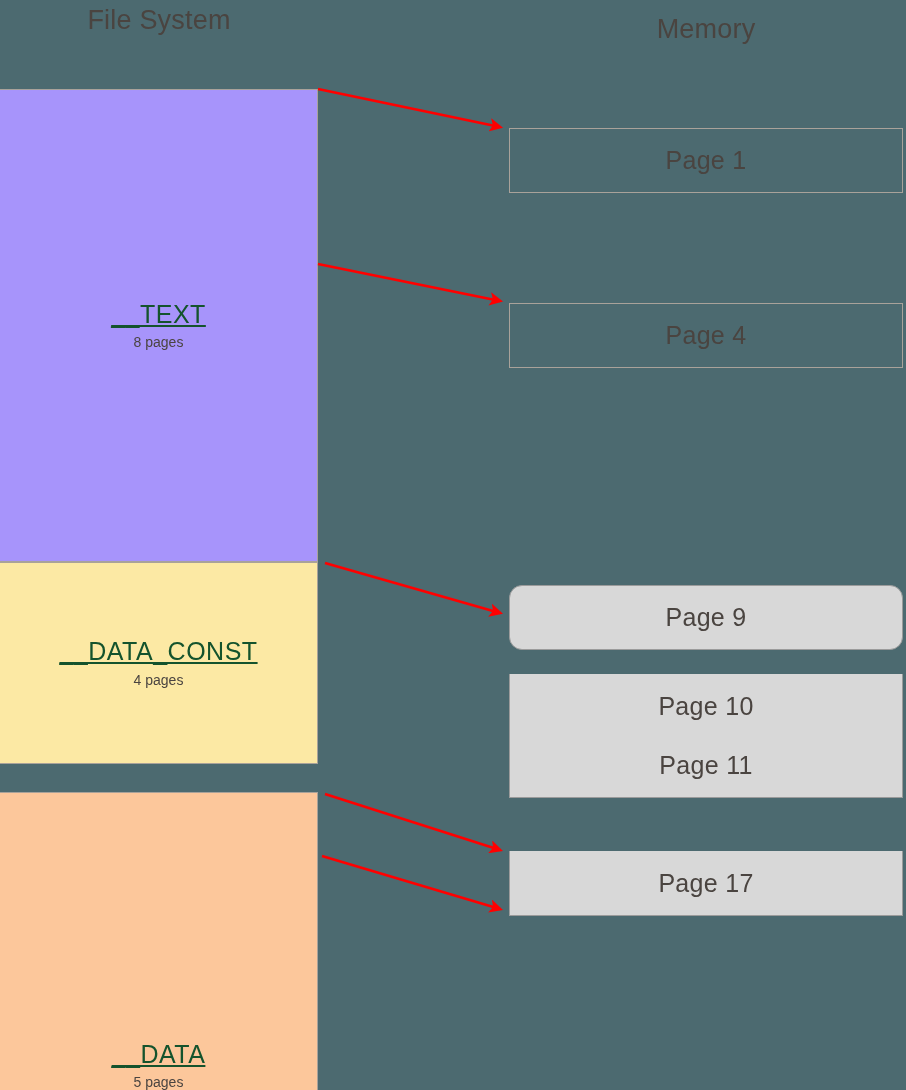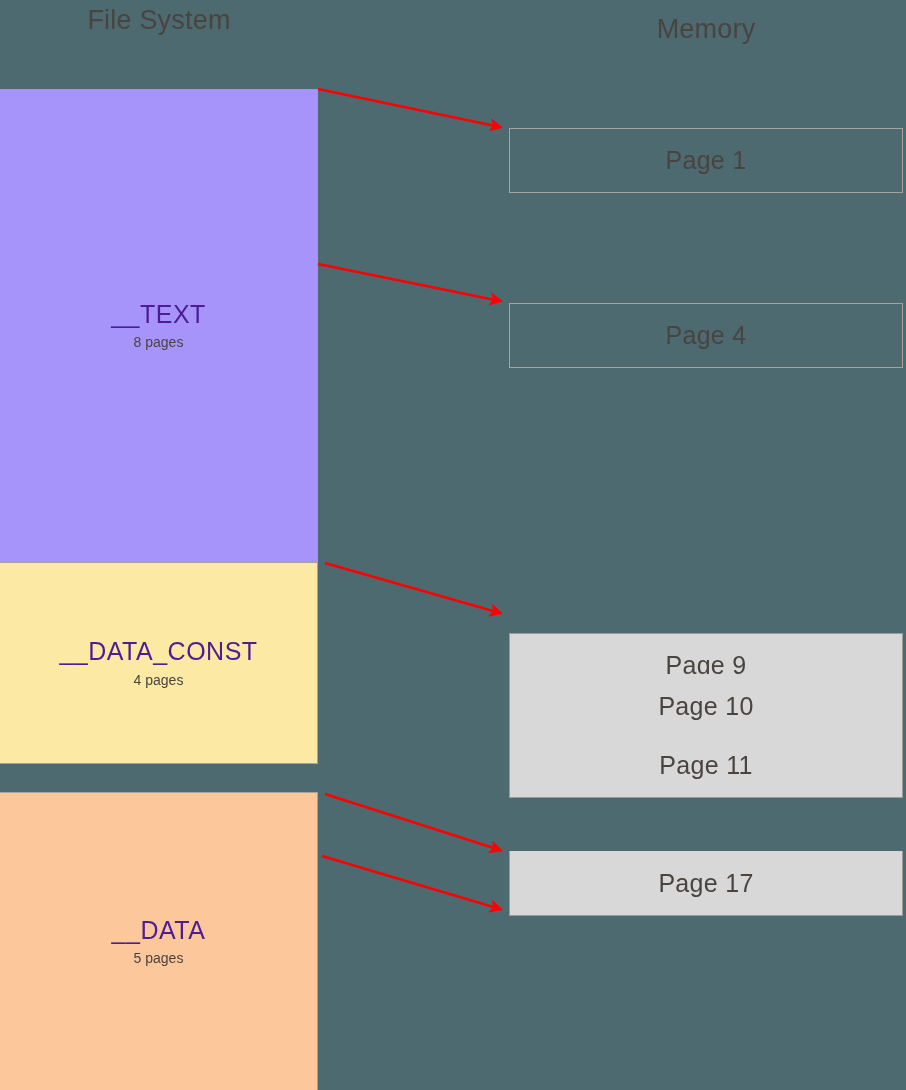--- a/index.html
+++ b/index.html
@@ -44,35 +44,36 @@
     box-sizing: border-box;
     border: 1px solid #a9a29a;
     border-left: none;
     display: flex;
     flex-direction: column;
     align-items: center;
     justify-content: center;
   }
   .fs-seg .seg-name {
     font-size: 25px;
-    color: #4c1d95;
+    color: #14532d;
     letter-spacing: 0.5px;
     line-height: 1.1;
     white-space: nowrap;
+    text-decoration: underline;
   }
   .fs-seg .seg-sub {
     font-size: 14px;
     color: #4a4440;
     margin-top: 6px;
     white-space: nowrap;
   }
 
   #seg-text        { top: 89px;  height: 473px; background: #a794fb; }
   #seg-data-const  { top: 562px; height: 202px; background: #fce9a4; }
-  #seg-data        { top: 792px; height: 298px; background: #fcc79b; border-bottom: none; }
+  #seg-data        { top: 792px; height: 298px; background: #fcc79b; border-bottom: none; justify-content: flex-end; }
 
   
   .page-box {
     position: absolute;
     left: 509px;
     width: 394px;
     height: 65px;
     box-sizing: border-box;
     border: 1px solid #a9a29a;
     display: flex;
@@ -117,21 +118,21 @@
 
   <div class="fs-seg" id="seg-data">
     <div class="seg-name">__DATA</div>
     <div class="seg-sub">5 pages</div>
   </div>
 
   <div class="page-box empty" style="top:128px;">Page 1</div>
 
   <div class="page-box empty" style="top:303px;">Page 4</div>
 
-  <div class="page-box filled" style="top:633px;">Page 9</div>
+  <div class="page-box filled" style="top:585px;border-radius:13px;">Page 9</div>
 
   <div class="page-box filled stack-mid" style="top:674px;">Page 10</div>
 
   <div class="page-box filled stack-mid" style="top:733px;">Page 11</div>
 
 
   <div class="page-box filled stack-last" style="top:851px;">Page 17</div>
 
   <svg id="arrow-layer" width="906" height="1090" viewBox="0 0 906 1090">
     <defs>

